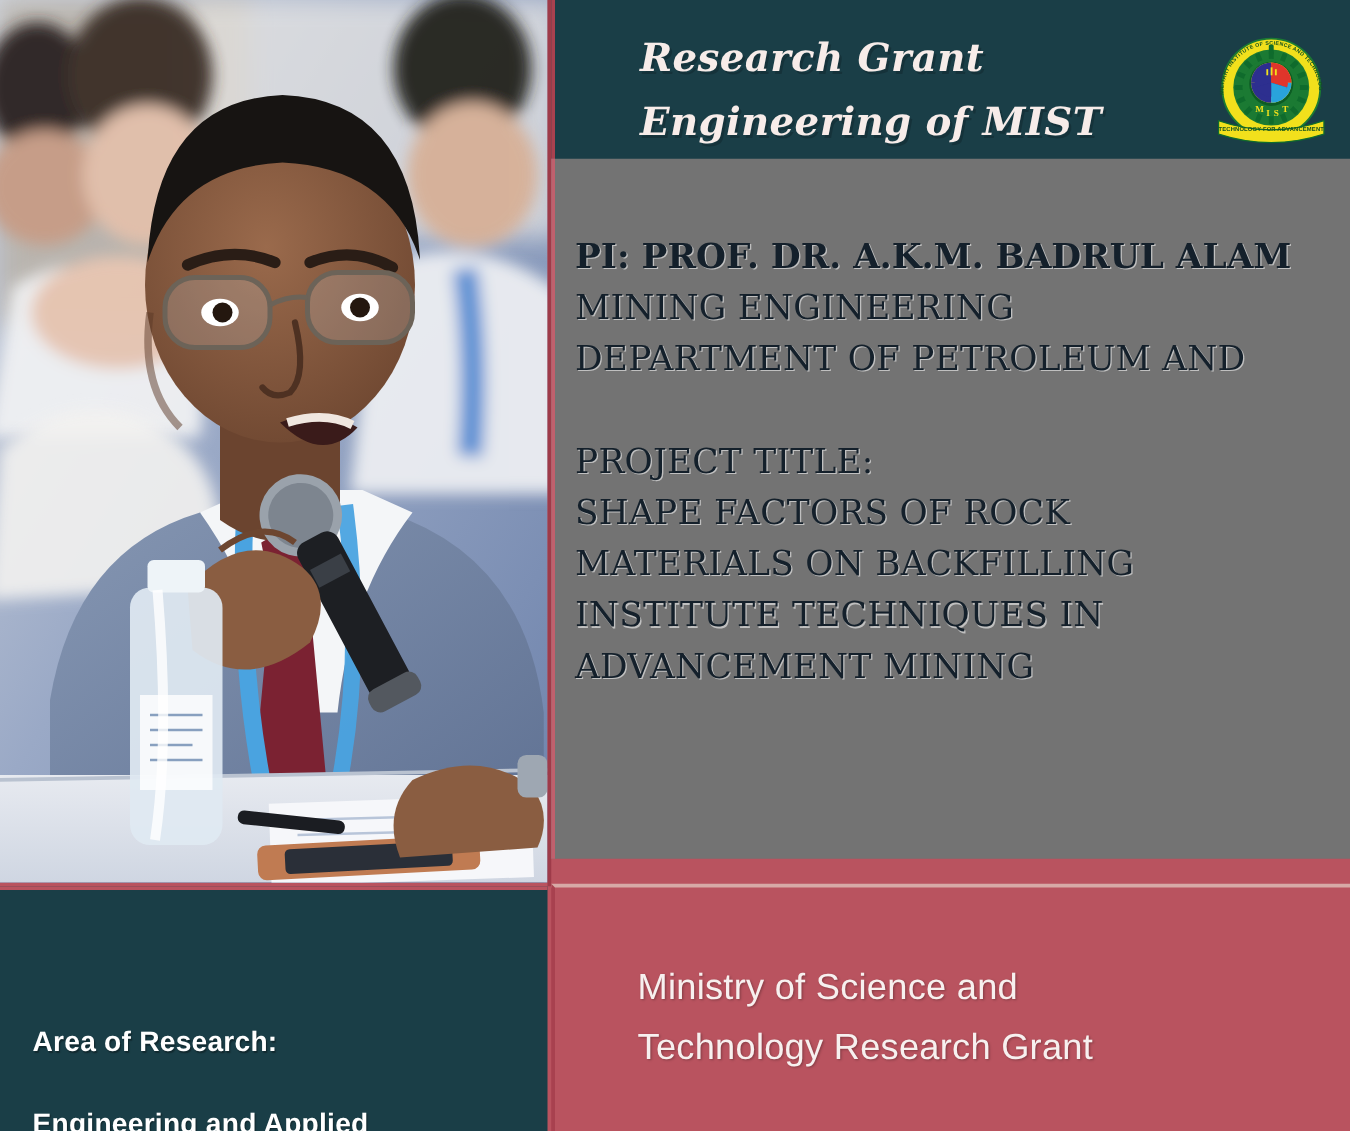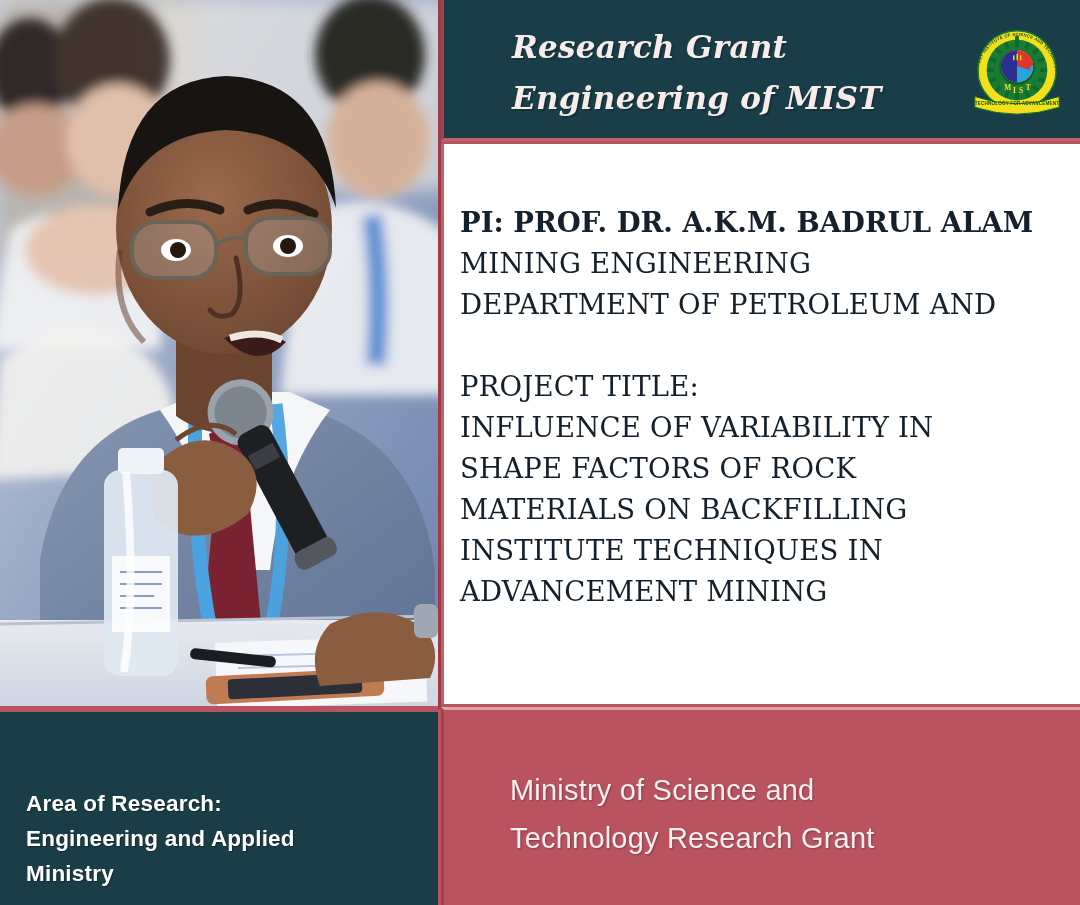--- a/index.html
+++ b/index.html
@@ -36,22 +36,22 @@
   }
   .header-title span{ display:block; white-space:nowrap; }
 
   .logo{
     position:absolute; right:14px; top:22px;
     width:98px; height:100px;
   }
 
   
   .body-panel{
-    position:absolute; left:441px; top:144px; width:639px; height:560px;
-    background:#ffffff;
+    position:absolute; left:441px; top:127px; width:639px; height:560px;
+    background:#737373;
     border-left:3px solid #c0606d;
   }
   .body-text{
     position:absolute; left:16px; top:58px; width:600px;
     color:#14202b;
     font-family:"DejaVu Serif", serif;
     font-size:27.5px; line-height:41px; letter-spacing:0.2px;
     text-shadow:1px 1px 0 rgba(255,255,255,0.55);
   }
   .body-text .ln{ display:block; white-space:nowrap; }
@@ -65,21 +65,21 @@
     border-top:3px solid #b9535f;
   }
   .area-text{
     position:absolute; left:26px; top:74px; width:390px;
     color:#ffffff;
     font-family:"Liberation Sans", sans-serif;
     font-weight:bold; font-size:22.5px; line-height:35px;
     letter-spacing:0.2px;
     text-shadow:1px 1px 1px rgba(0,0,0,0.35);
   }
-  .area-text .ln{ display:block; }
+  .area-text .ln{ display:block;margin-top:30px; }
 
   
   .ministry-block{
     position:absolute; left:441px; top:707px; width:639px; height:198px;
     background:#b9535f;
     border-left:3px solid #a8414f;
     border-top:3px solid #d7a9a6;
   }
   .ministry-text{
     position:absolute; left:66px; top:56px; width:560px;
@@ -352,21 +352,20 @@
     </div>
   </div>
 
   <div class="body-panel">
     <div class="body-text">
       <span class="ln bold">PI: PROF. DR. A.K.M. BADRUL ALAM</span>
       <span class="ln">MINING ENGINEERING</span>
       <span class="ln">DEPARTMENT OF PETROLEUM AND</span>
       <span class="gap"></span>
       <span class="ln">PROJECT TITLE:</span>
-      <span class="ln">INFLUENCE OF VARIABILITY IN</span>
       <span class="ln">SHAPE FACTORS OF ROCK</span>
       <span class="ln">MATERIALS ON BACKFILLING</span>
       <span class="ln">INSTITUTE TECHNIQUES IN</span>
       <span class="ln">ADVANCEMENT MINING</span>
     </div>
   </div>
 
   <div class="area-block">
     <div class="area-text">
       <span class="ln">Area of Research:</span>

